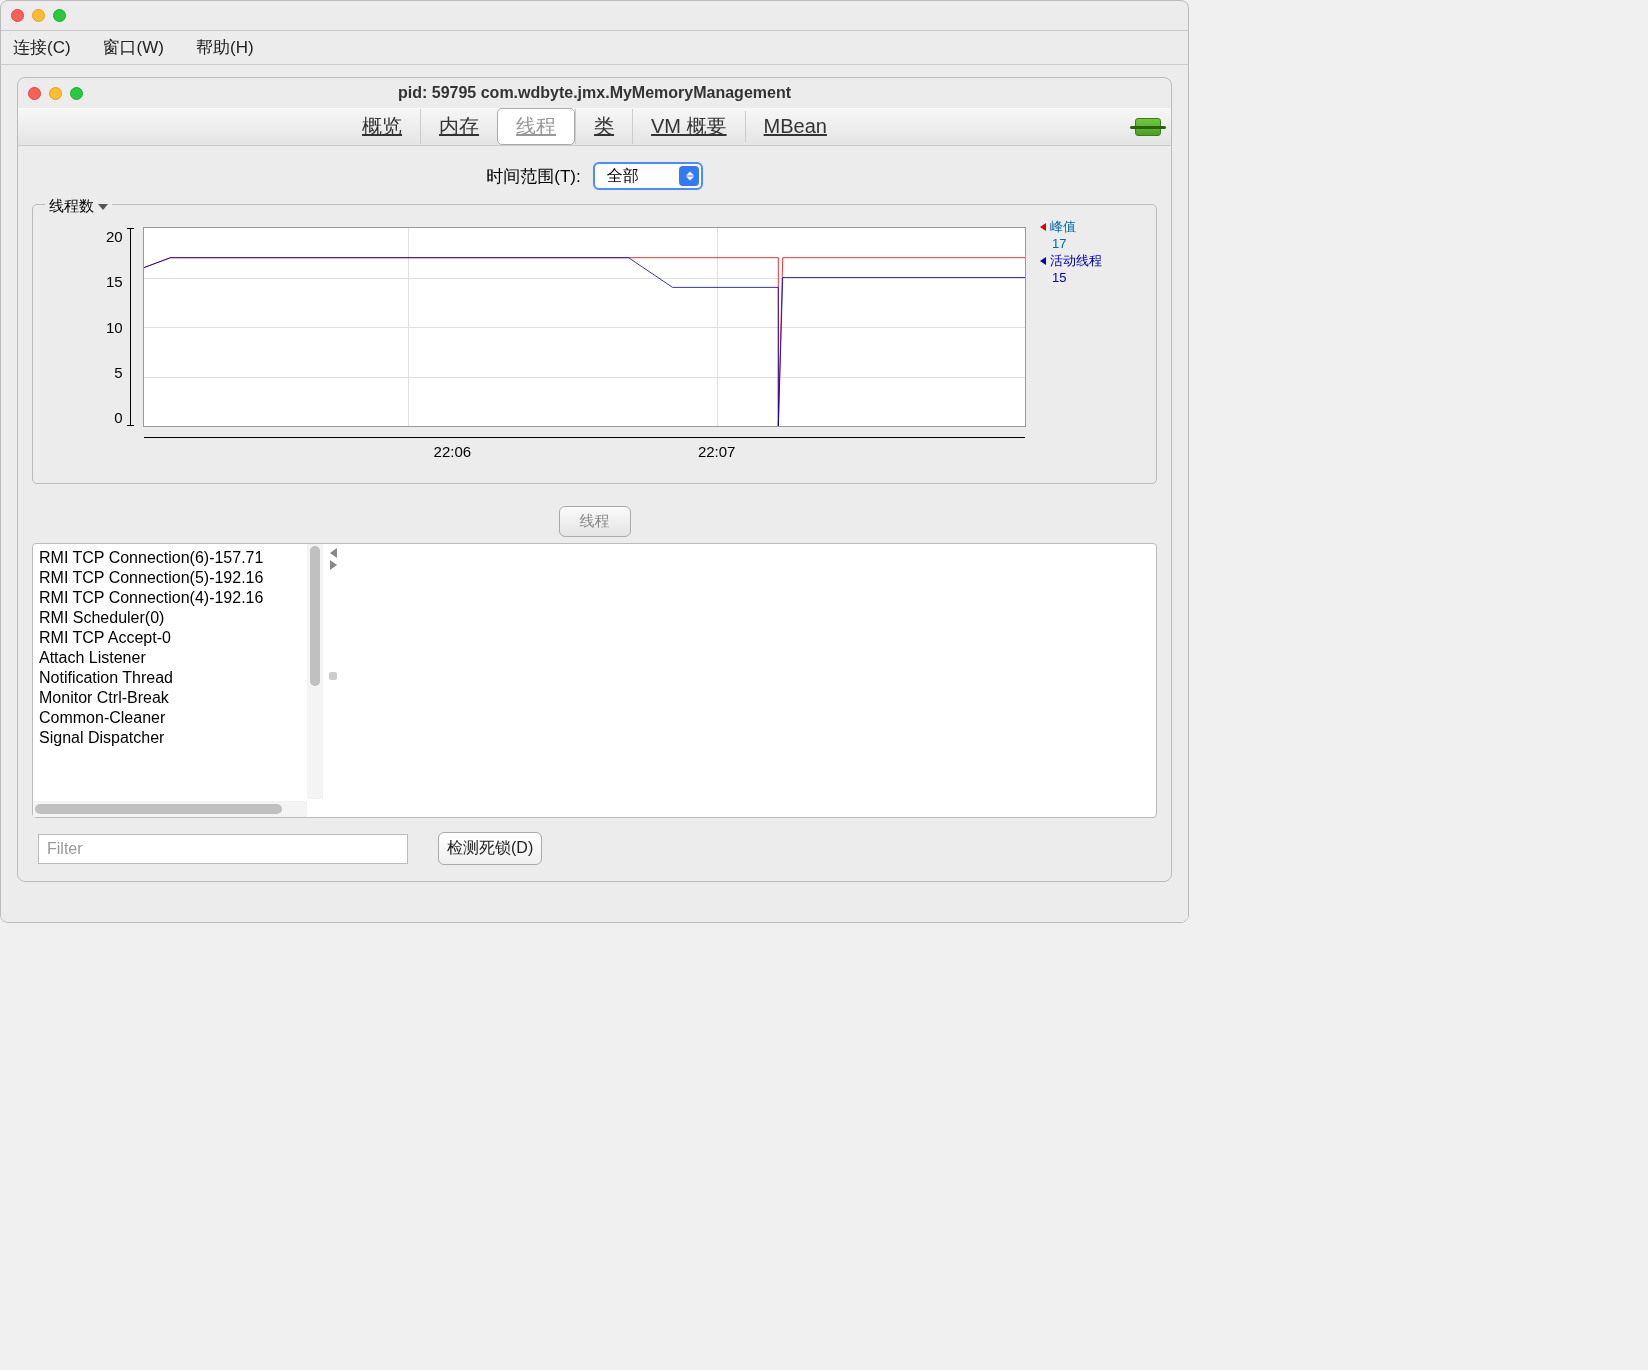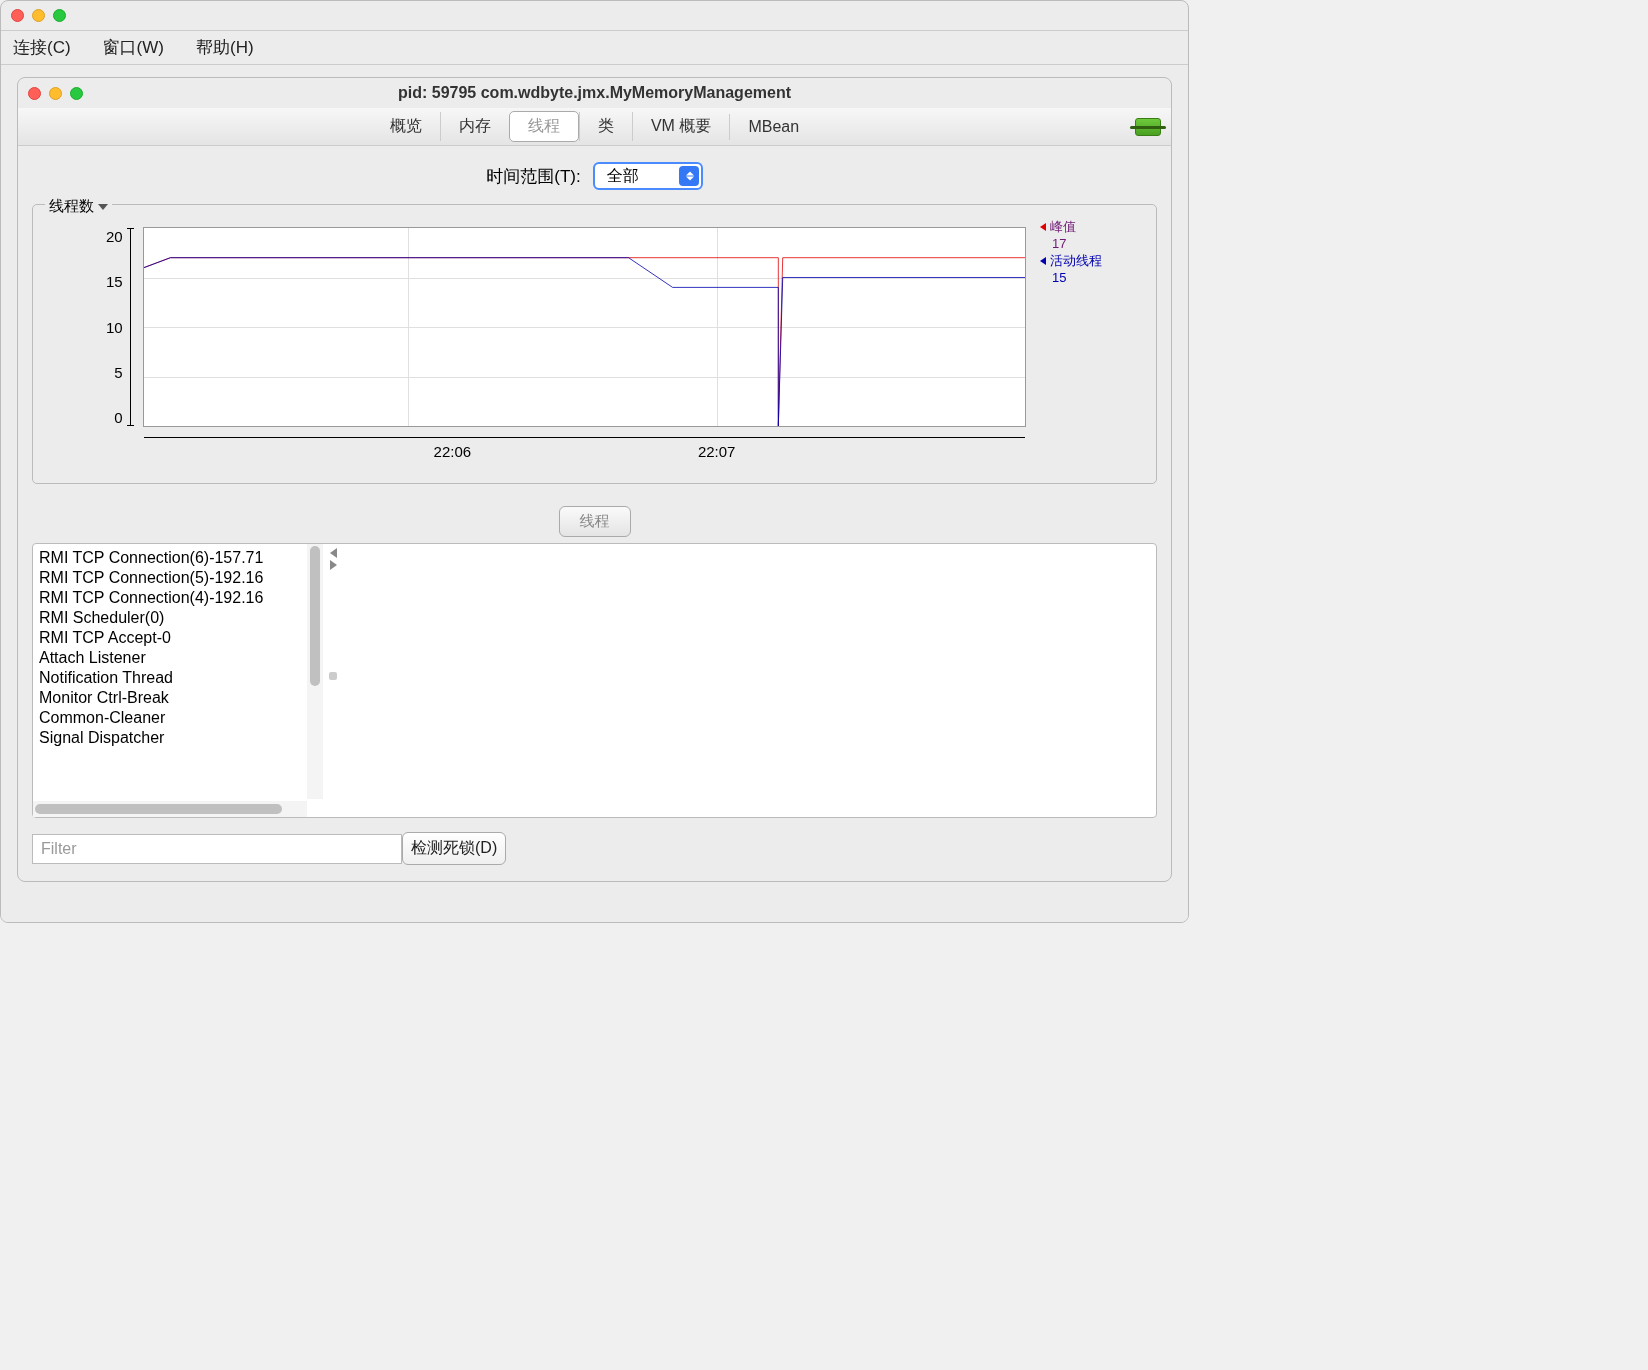--- a/index.html
+++ b/index.html
@@ -88,23 +88,24 @@
   align-items: center;
   justify-content: center;
   gap: 0;
   border-bottom: 1px solid #ccc;
   background: linear-gradient(#f7f7f7, #e4e4e4);
   padding: 6px 0;
   position: relative;
 }
 .tab {
   padding: 4px 18px;
-  font-size: 16px;
+  font-size: 20px;
   color: #333;
   cursor: default;
+  text-decoration: underline;
 }
 .tab + .tab { border-left: 1px solid #ccc; }
 .tab.active {
   background: #fff;
   border: 1px solid #aaa;
   border-radius: 5px;
   color: #999;
 }
 .connection-icon {
   position: absolute;
@@ -267,21 +268,21 @@
   line-height: 1.3;
   width: 110px;
 }
 .legend-row { display: flex; align-items: center; gap: 4px; }
 .legend-marker {
   width: 0; height: 0;
   border-top: 4px solid transparent;
   border-bottom: 4px solid transparent;
   border-right: 6px solid;
 }
-.legend-peak { color: #701a75; }
+.legend-peak { color: #0369a1; }
 .legend-live { color: #0000b0; }
 .legend-value { font-size: 13px; padding-left: 12px; }
 svg.chart-lines {
   position: absolute;
   left: 0;
   top: 0;
   width: 100%;
   height: 100%;
 }
 
@@ -374,21 +375,22 @@
   width: 8px; height: 8px;
   background: #ccc;
   border-radius: 2px;
   margin-top: 100px;
 }
 .thread-detail { flex: 1; }
 
 .bottom-row {
   display: flex;
   align-items: center;
-  margin: 0 14px;
+  gap: 30px;
+  margin: 0 20px;
   padding-bottom: 16px;
 }
 .filter-input {
   flex: 0 0 370px;
   height: 30px;
   border: 1px solid #bbb;
   background: #fff;
   padding: 0 8px;
   font-size: 16px;
   color: #999;

